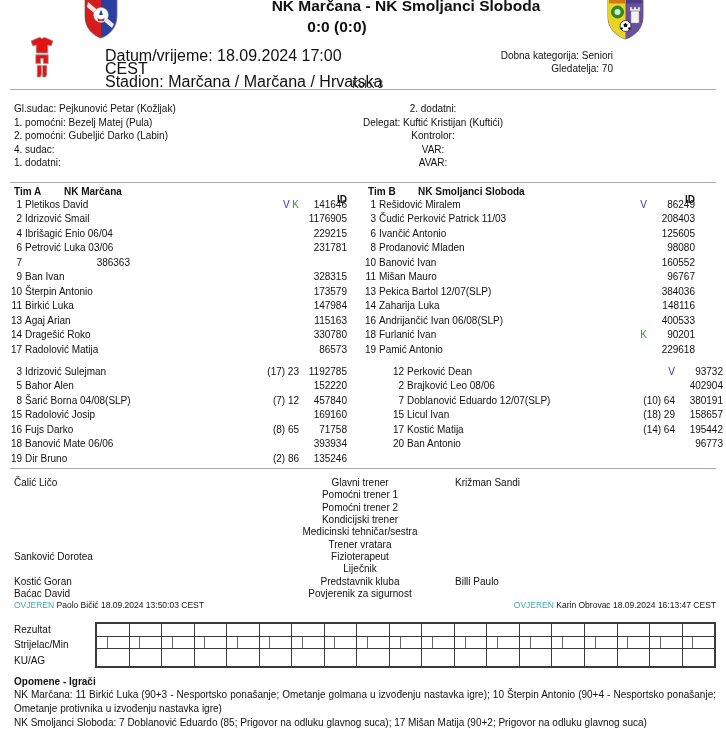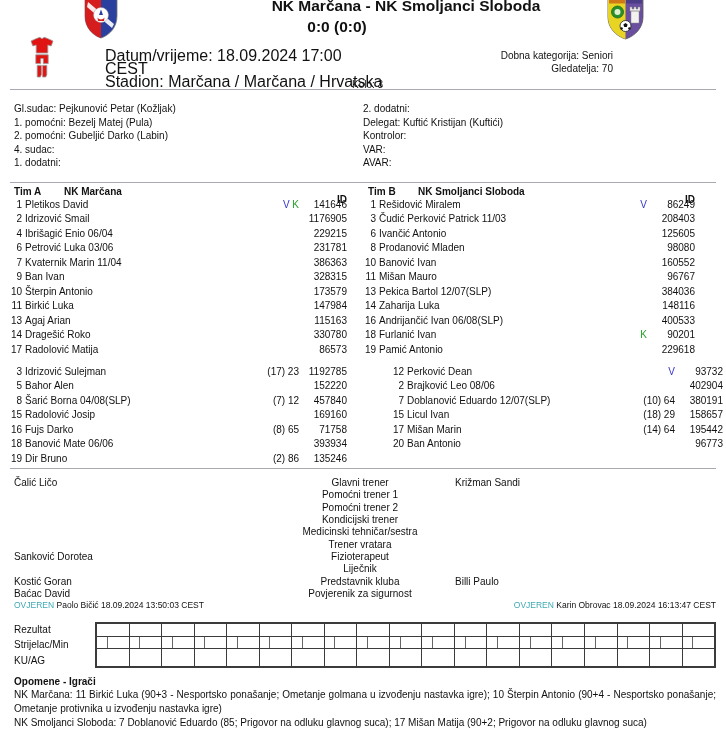--- a/index.html
+++ b/index.html
@@ -19,21 +19,21 @@
 
   .info-left  { position:absolute; left:105px; top:49px; font-size:16px; line-height:13.2px; }
   .info-kolo  { position:absolute; left:352px; top:49px; font-size:10px; line-height:13.2px;margin-top:29px; }
   .info-right { position:absolute; right:113px; top:49px; font-size:10px; line-height:13.2px; text-align:right; }
 
   .hr { position:absolute; left:10px; right:10px; border-top:1px solid #a9a9b2; }
   .hr1 { top:89px; } .hr2 { top:182px; } .hr3 { top:468px; }
 
   .officials { position:absolute; top:102px; font-size:10px; line-height:13.6px; }
   .off-left  { left:14px; }
-  .off-right { left:363px; }
+  .off-right { left:363px;text-align:center; }
 
   .thead { position:absolute; top:186px; display:flex; font-size:10px; font-weight:bold; }
   .thead-a { left:10px; width:337px; }
   .thead-b { left:364px; width:331px; }
   .thead .tim   { width:54px; padding-left:4px; }
   .thead .tname { flex:1; }
   .thead .id-h  { width:48px; text-align:right;margin-top:8px; }
 
   .roster { position:absolute; font-size:10px; line-height:14.45px; }
   .ros-a-st { left:10px;  top:198px; width:337px; }
@@ -172,21 +172,20 @@
         <span class="pid">229215</span>
       </div>
       <div class="prow">
         <span class="pnum">6</span>
         <span class="pname">Petrović Luka 03/06</span>
         <span class="psub"></span>
         <span class="pid">231781</span>
       </div>
       <div class="prow">
         <span class="pnum">7</span>
-        <span class="pname">Kvaternik Marin 11/04</span>
         <span class="psub"></span>
         <span class="pid">386363</span>
       </div>
       <div class="prow">
         <span class="pnum">9</span>
         <span class="pname">Ban Ivan</span>
         <span class="psub"></span>
         <span class="pid">328315</span>
       </div>
       <div class="prow">
@@ -352,21 +351,21 @@
         <span class="pid">380191</span>
       </div>
       <div class="prow">
         <span class="pnum">15</span>
         <span class="pname">Licul Ivan</span>
         <span class="psub">(18) 29</span>
         <span class="pid">158657</span>
       </div>
       <div class="prow">
         <span class="pnum">17</span>
-        <span class="pname">Mišan Marin</span>
+        <span class="pname">Kostić Matija</span>
         <span class="psub">(14) 64</span>
         <span class="pid">195442</span>
       </div>
       <div class="prow">
         <span class="pnum">20</span>
         <span class="pname">Ban Antonio</span>
         <span class="psub"></span>
         <span class="pid">96773</span>
       </div>
     </div>

